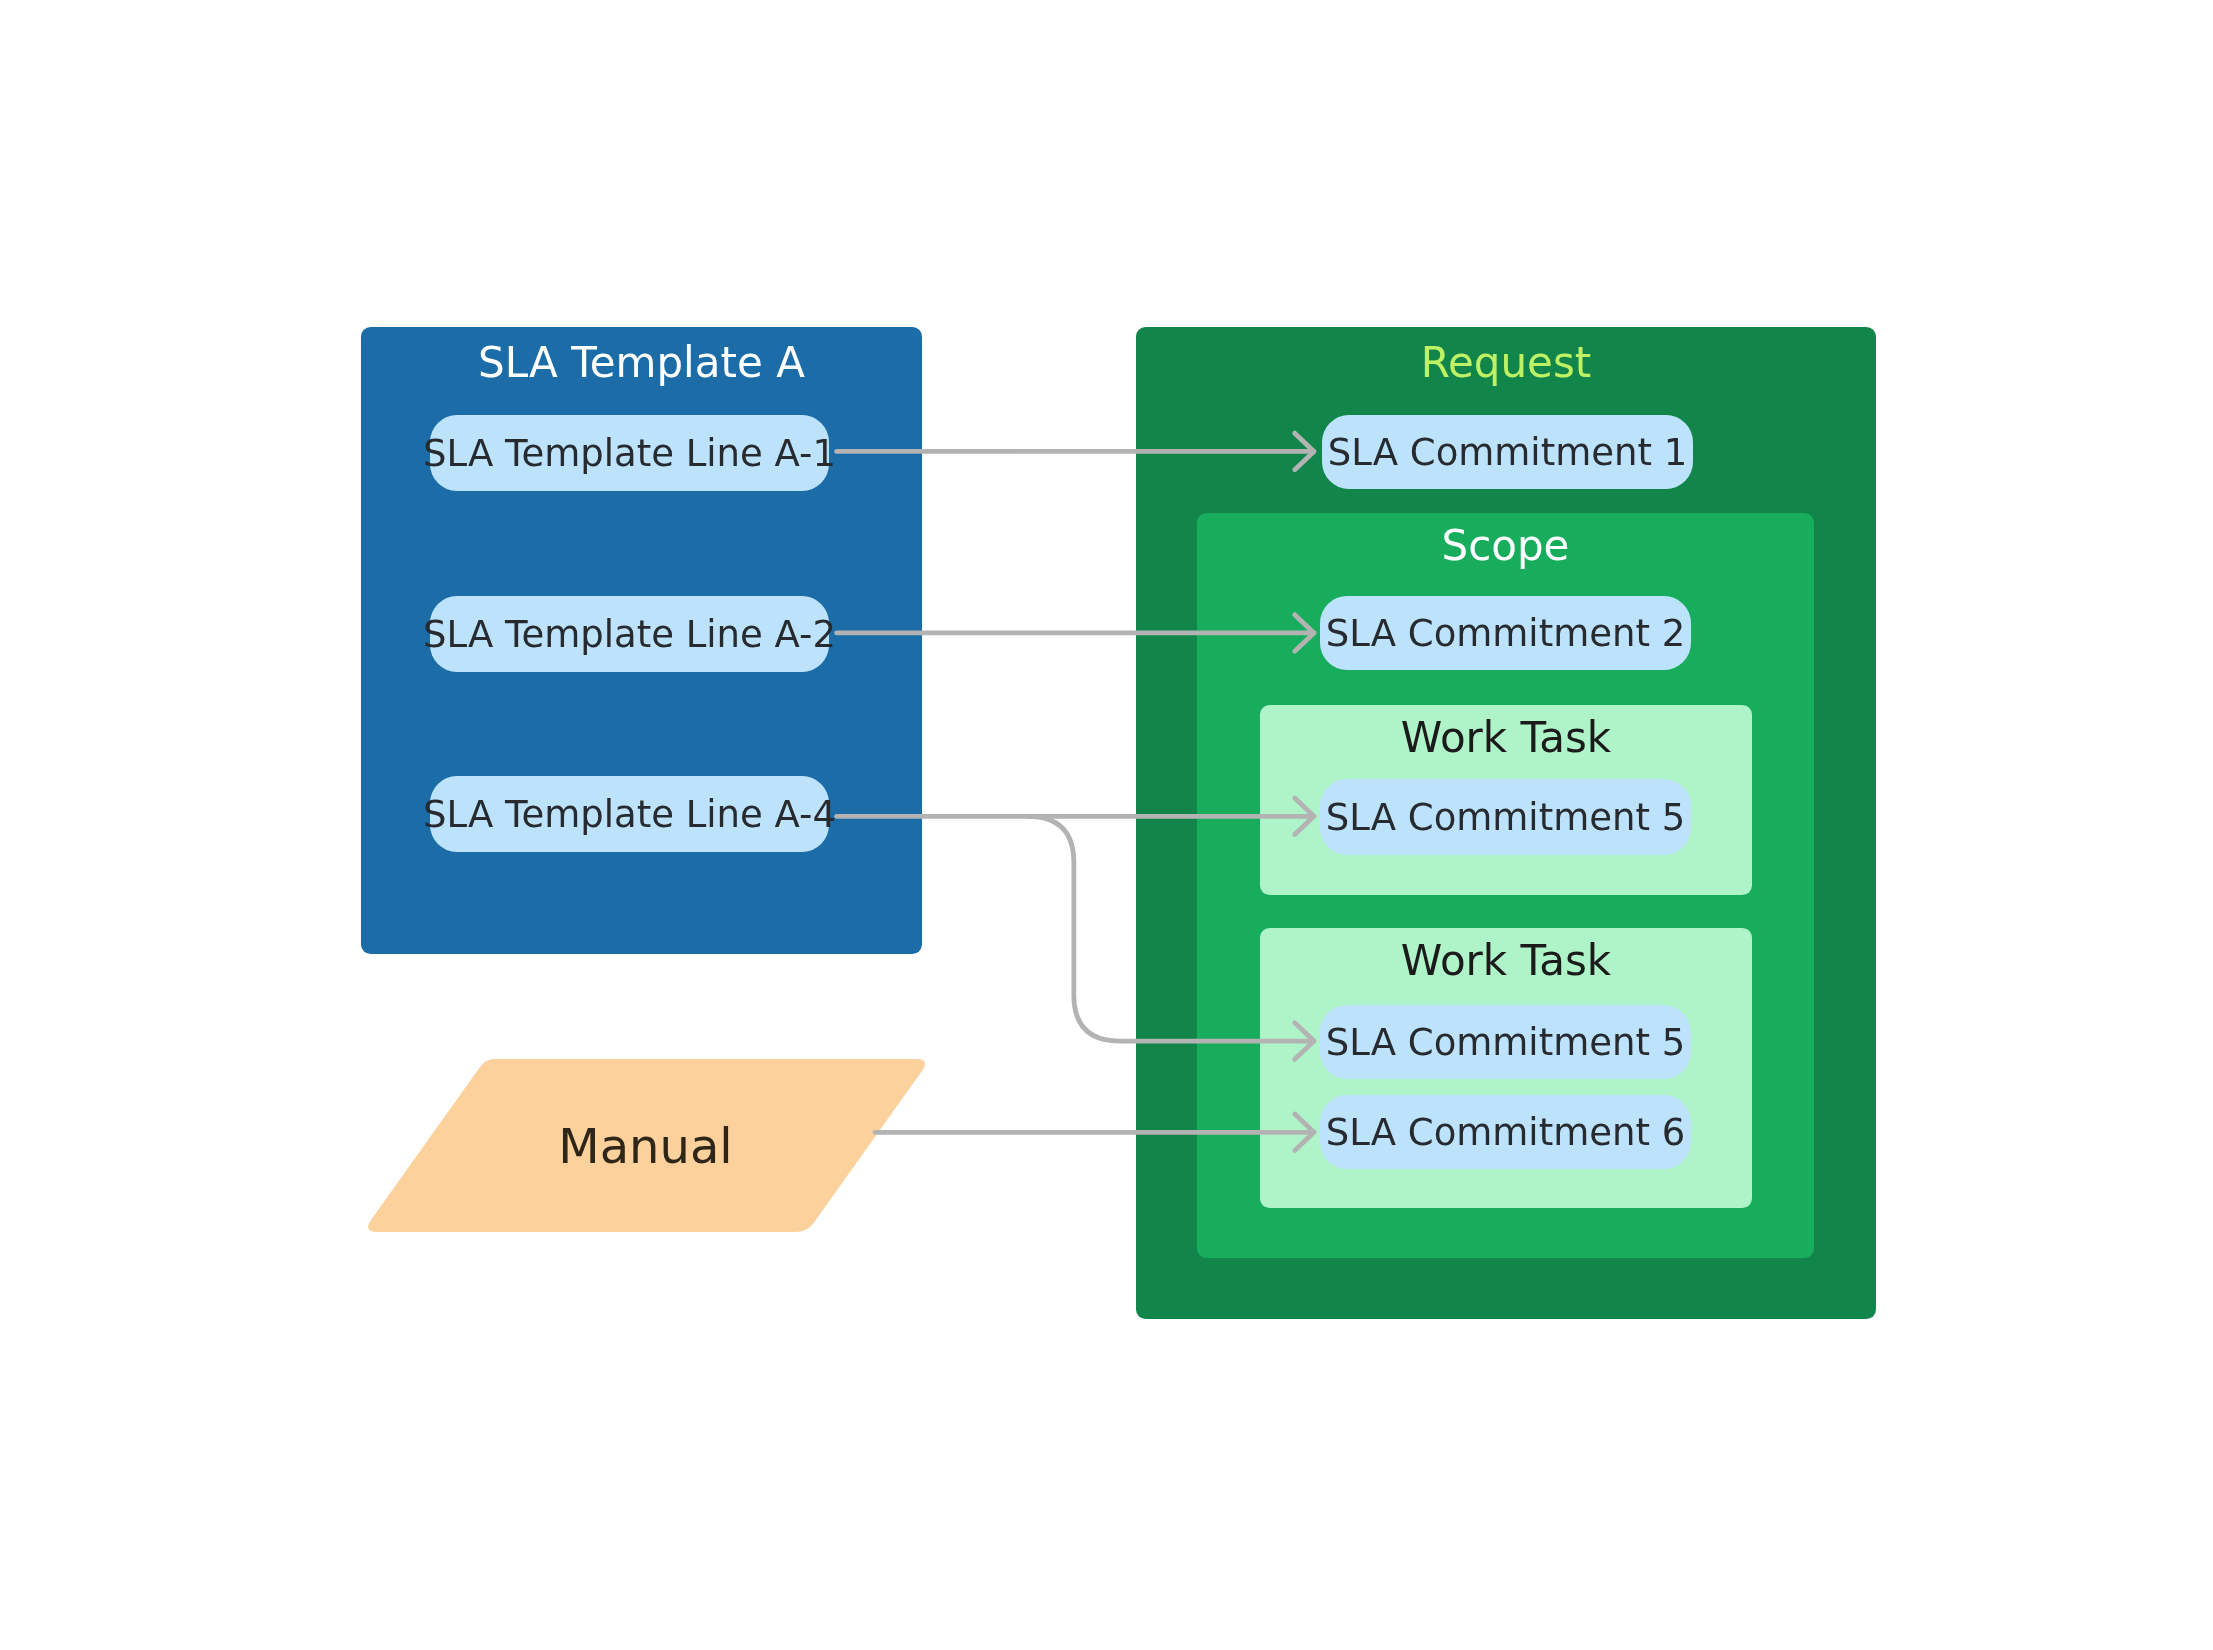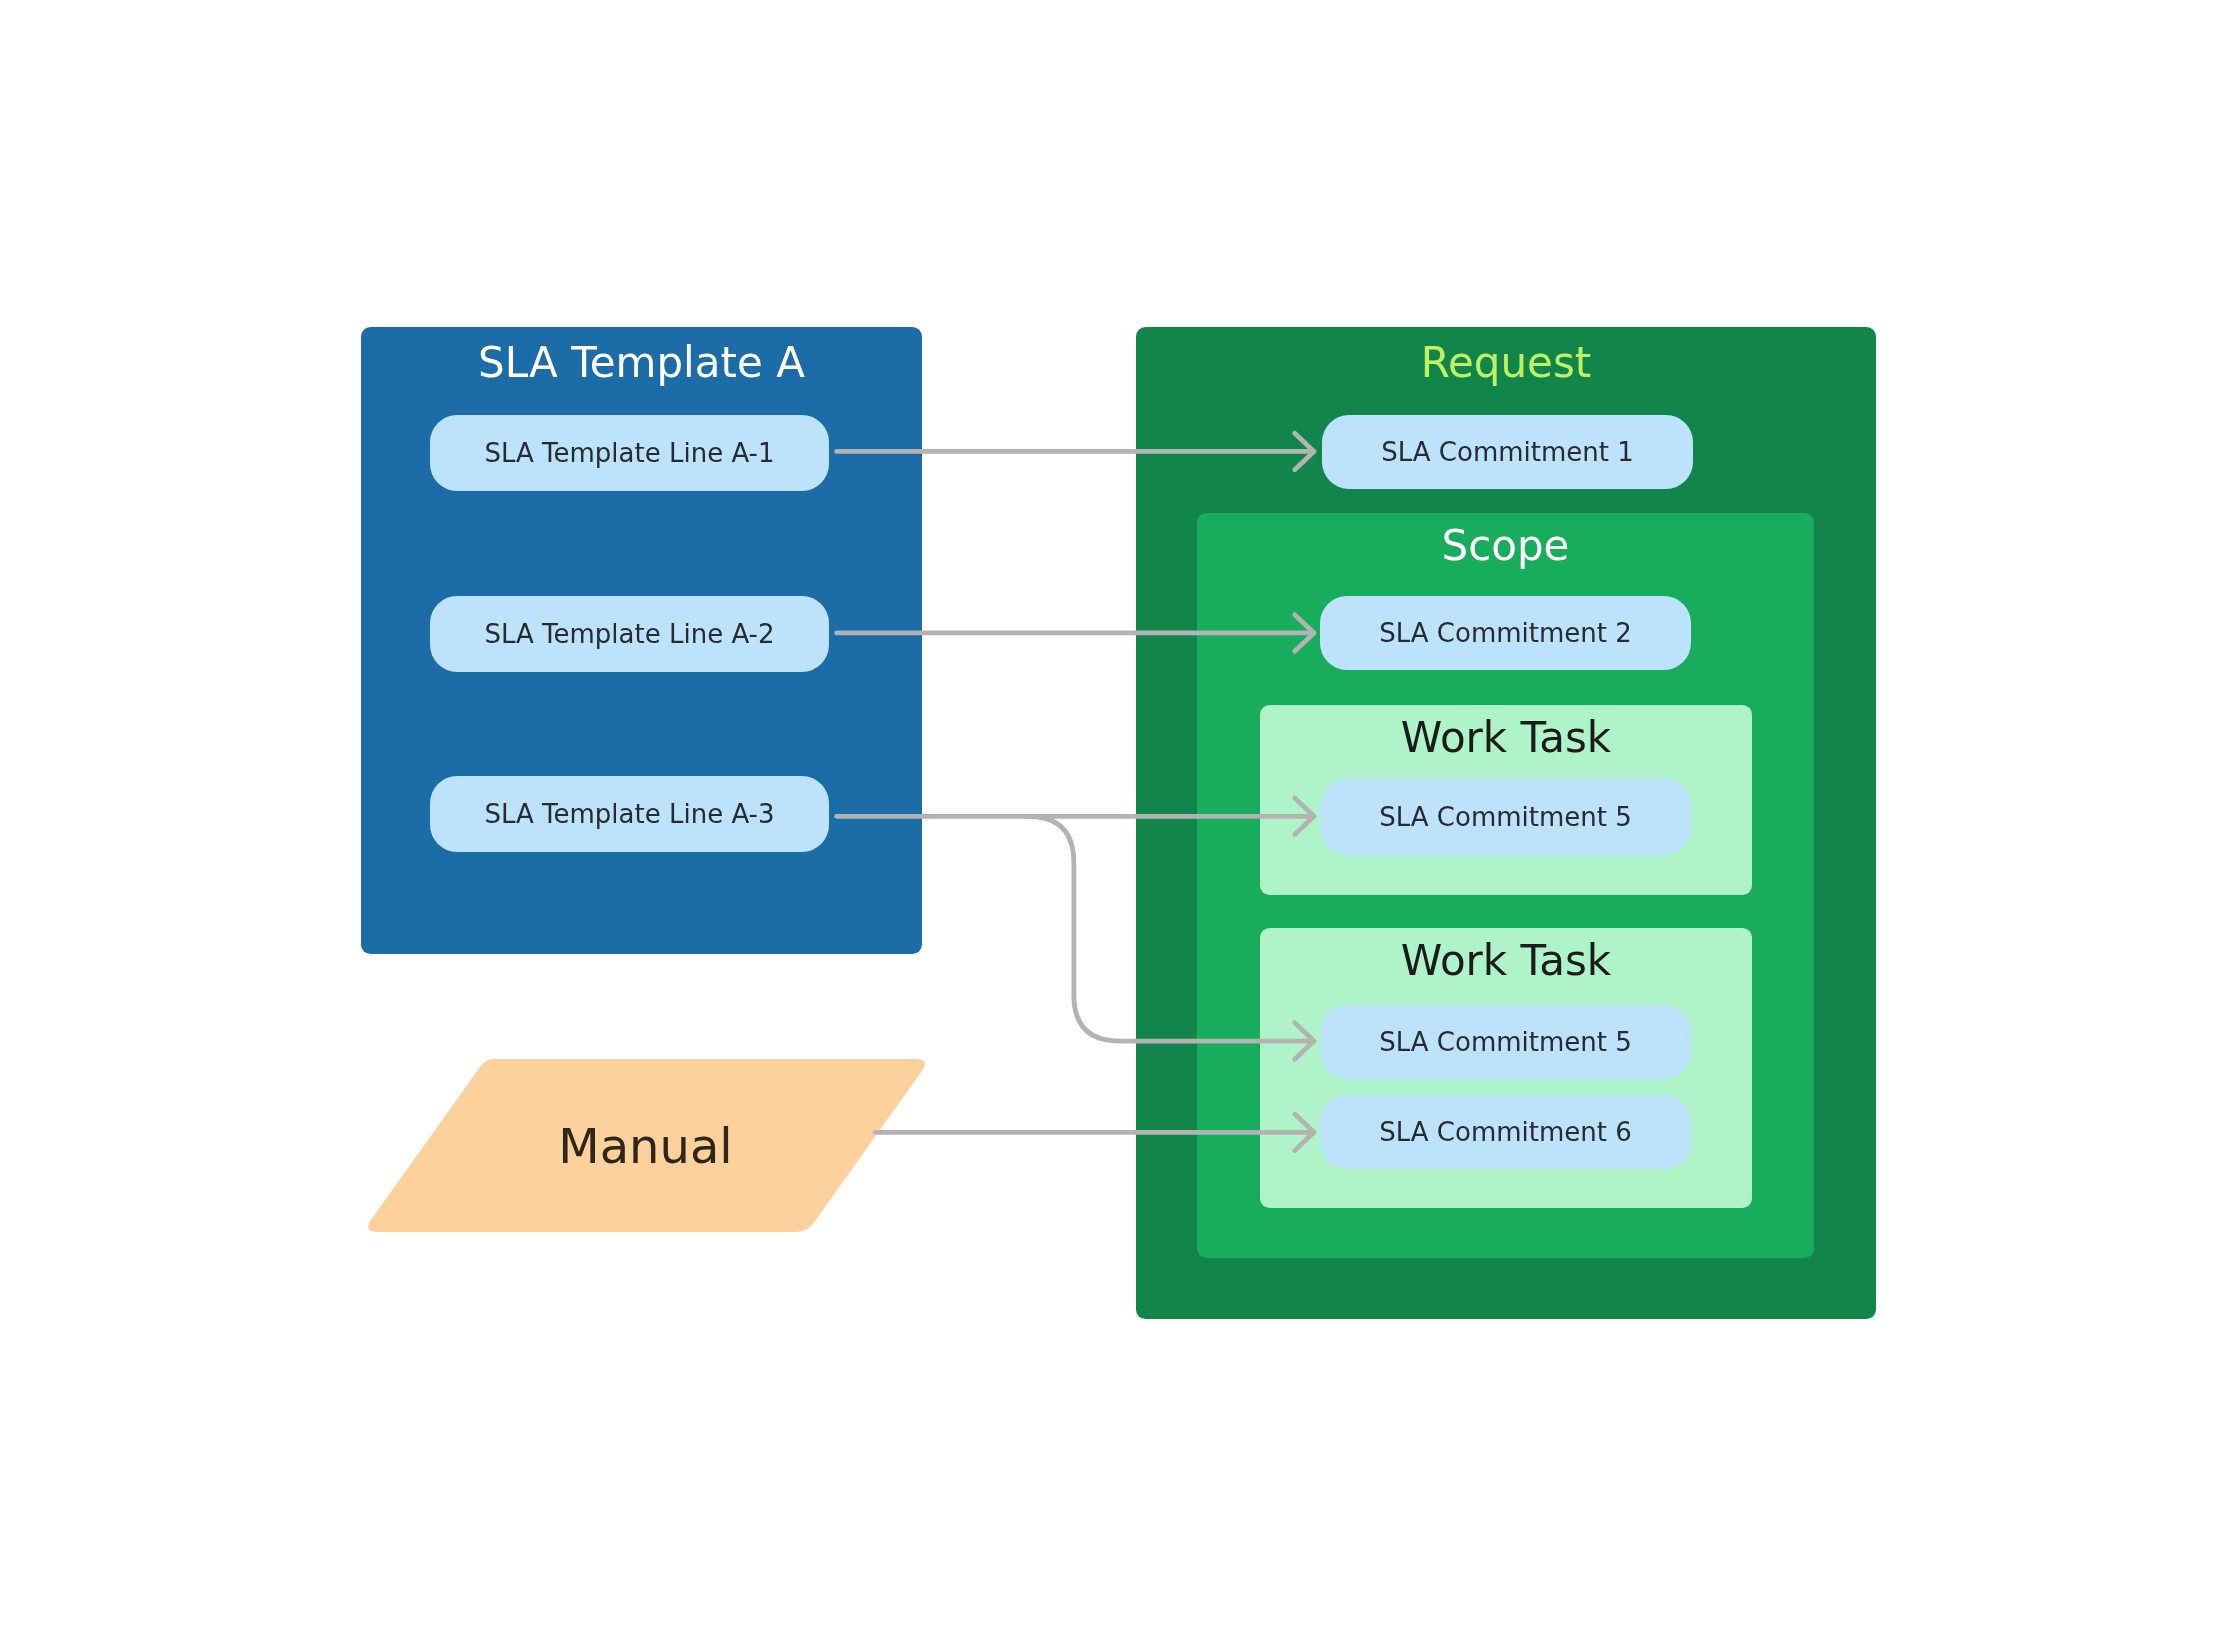--- a/index.html
+++ b/index.html
@@ -2,21 +2,21 @@
 <html><head>
 <meta charset="utf-8">
 <style>
   html, body { margin: 0; padding: 0; background: #ffffff; }
   body { width: 2213px; height: 1650px; position: relative; overflow: hidden;
          font-family: "DejaVu Sans", "Liberation Sans", sans-serif; }
   .box { position: absolute; border-radius: 9.6px; box-sizing: border-box; padding-left: 35px; }
   .box-title { position: absolute; left: 0; right: 0; text-align: center;
                font-size: 42px; line-height: 1; white-space: nowrap; }
   .pill { position: absolute; border-radius: 27px; background: #bde3fc;
-          color: #272b30; font-size: 26px; display: flex; align-items: center;
+          color: #272b30; font-size: 37px; display: flex; align-items: center;
           justify-content: center; white-space: nowrap; box-sizing: border-box; }
   #template-a { left: 361px; top: 327px; width: 561px; height: 627px; background: #1b6ca7; }
   #template-a .box-title { top: 15.4px; color: #ffffff; }
   #request { left: 1136px; top: 327px; width: 740px; height: 992px; background: #12864a; }
   #request .box-title { top: 15.4px; color: #bef264; }
   #scope { left: 1197px; top: 513px; width: 617px; height: 745px; background: #17ad5c; }
   #scope .box-title { top: 11.5px; color: #ffffff; }
   .worktask { left: 1260px; width: 492px; background: #aff4c9; }
   .worktask .box-title { top: 11.5px; color: #1b1b1b; }
   #worktask-1 { top: 705px; height: 190px; }
@@ -28,21 +28,21 @@
   #connectors { position: absolute; left: 0; top: 0; width: 2213px; height: 1650px; pointer-events: none; }
 </style>
 </head>
 <body>
 
 <div class="box" id="template-a">
   <div class="box-title">SLA Template A</div>
 </div>
 <div class="pill" style="left:430px; top:415px; width:399px; height:76px;">SLA Template Line A-1</div>
 <div class="pill" style="left:430px; top:596px; width:399px; height:76px;">SLA Template Line A-2</div>
-<div class="pill" style="left:430px; top:776px; width:399px; height:76px;">SLA Template Line A-3</div>
+<div class="pill" style="left:430px; top:776px; width:399px; height:76px;">SLA Template Line A-4</div>
 
 <svg id="manual" viewBox="0 0 592 184">
   <path d="M 138 2 L 578 2 Q 592 2 584 14 L 470 174 Q 463 182 452 182 L 18 182 Q 2 182 10 170 L 124 10 Q 130 2 138 2 Z" fill="#fcd19c"></path>
 </svg>
 <div id="manual-label">Manual</div>
 
 <div class="box" id="request">
   <div class="box-title">Request</div>
 </div>
 <div class="pill" style="left:1322px; top:415px; width:371px; height:74px;">SLA Commitment 1</div>

